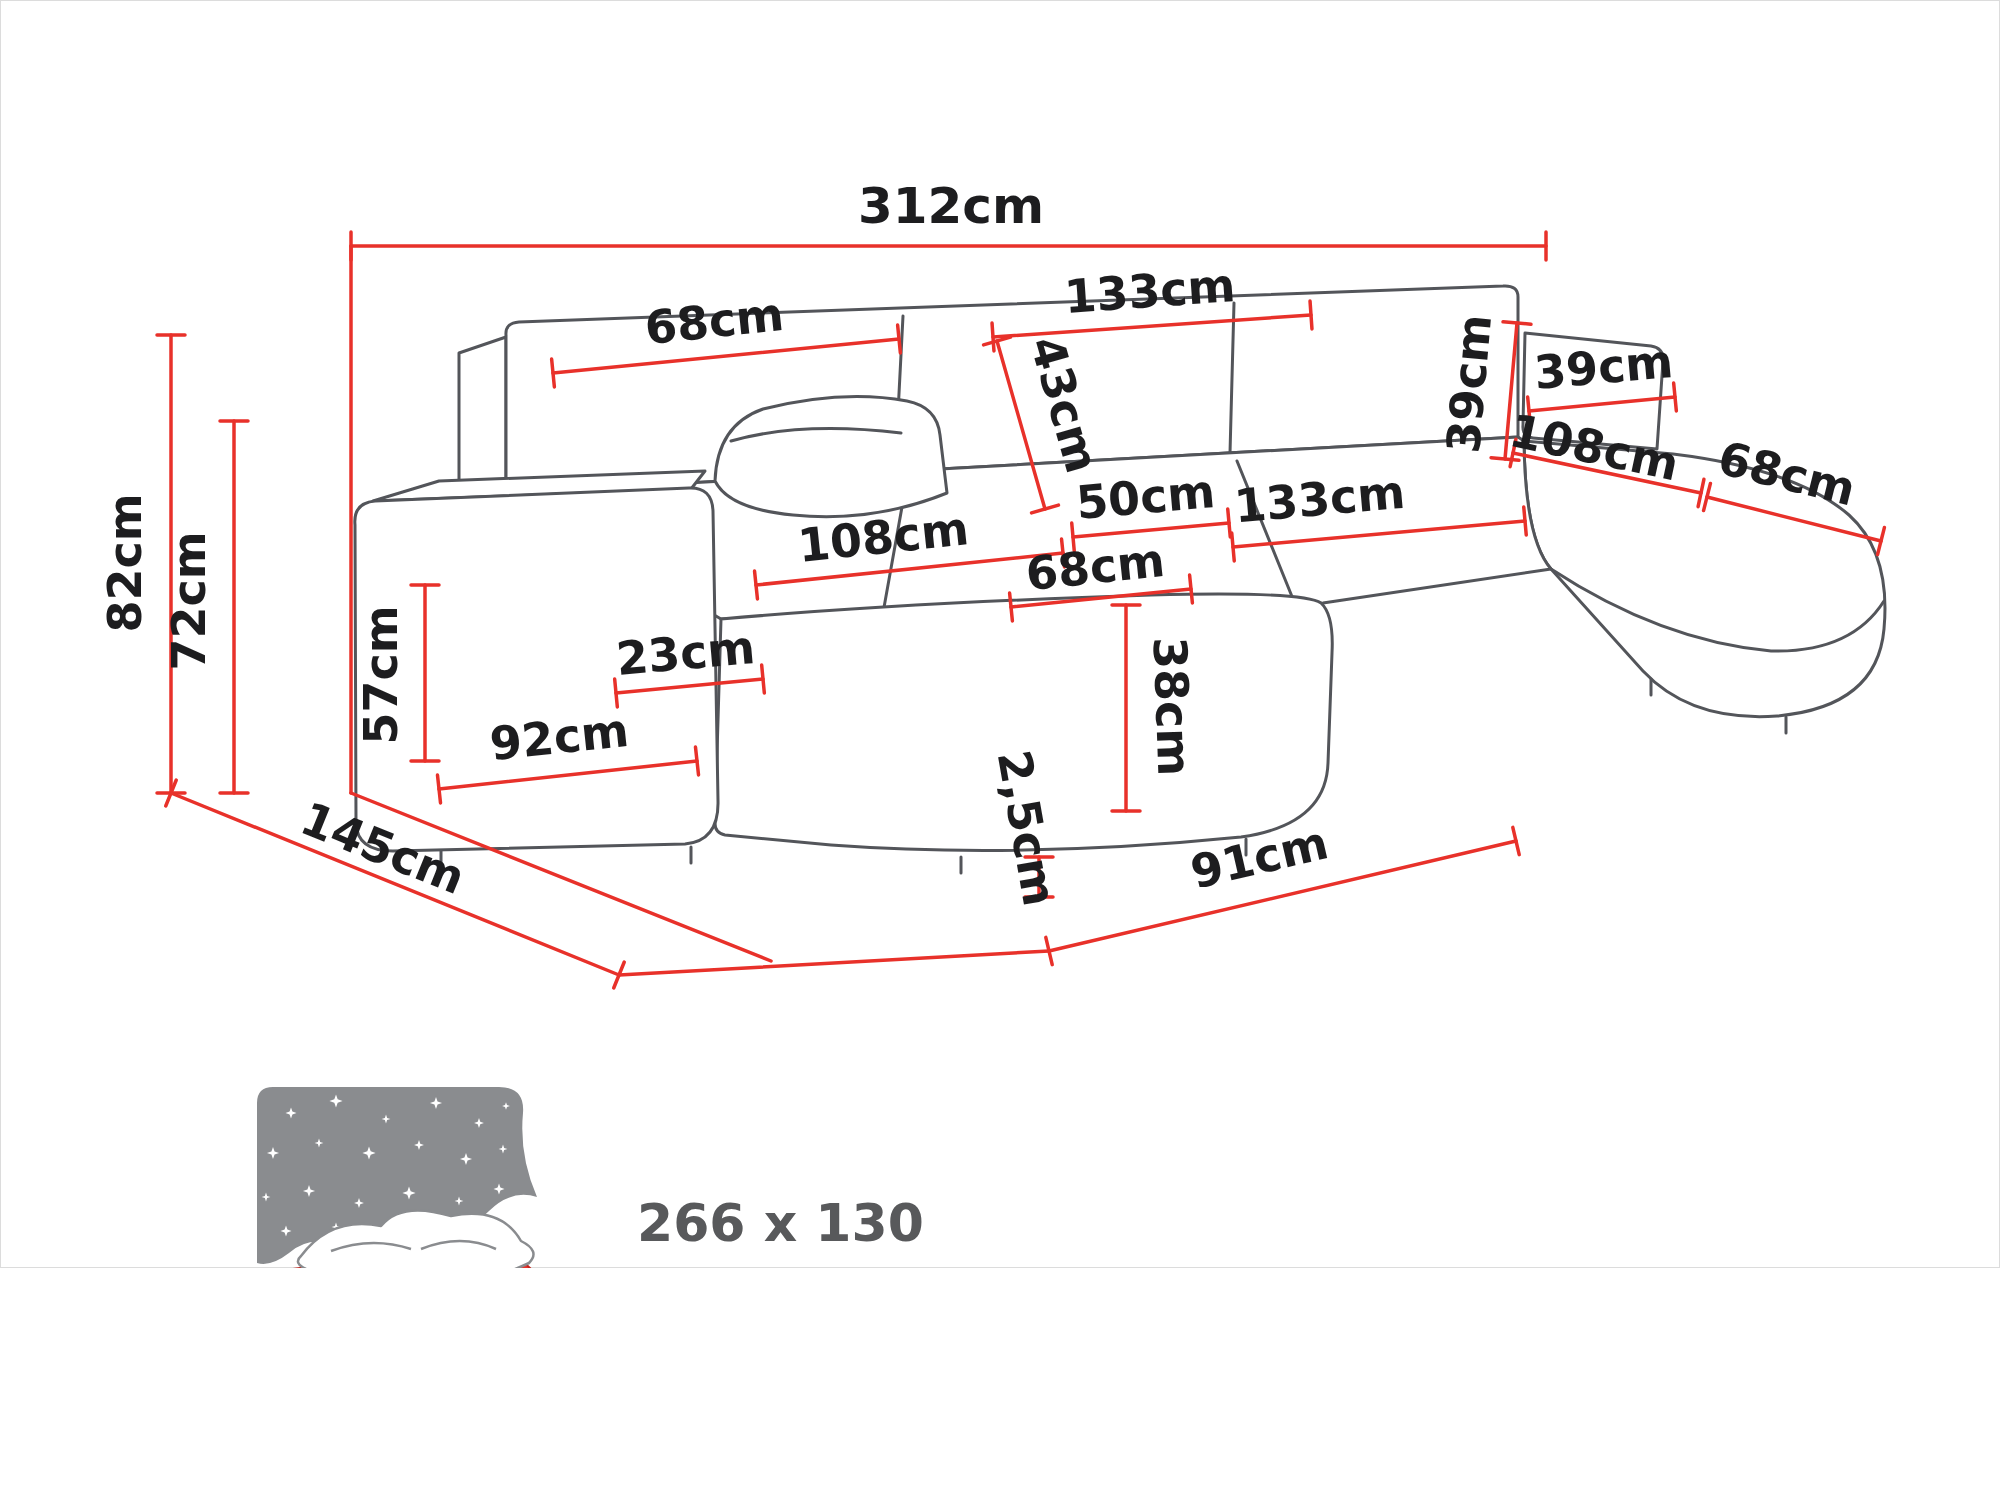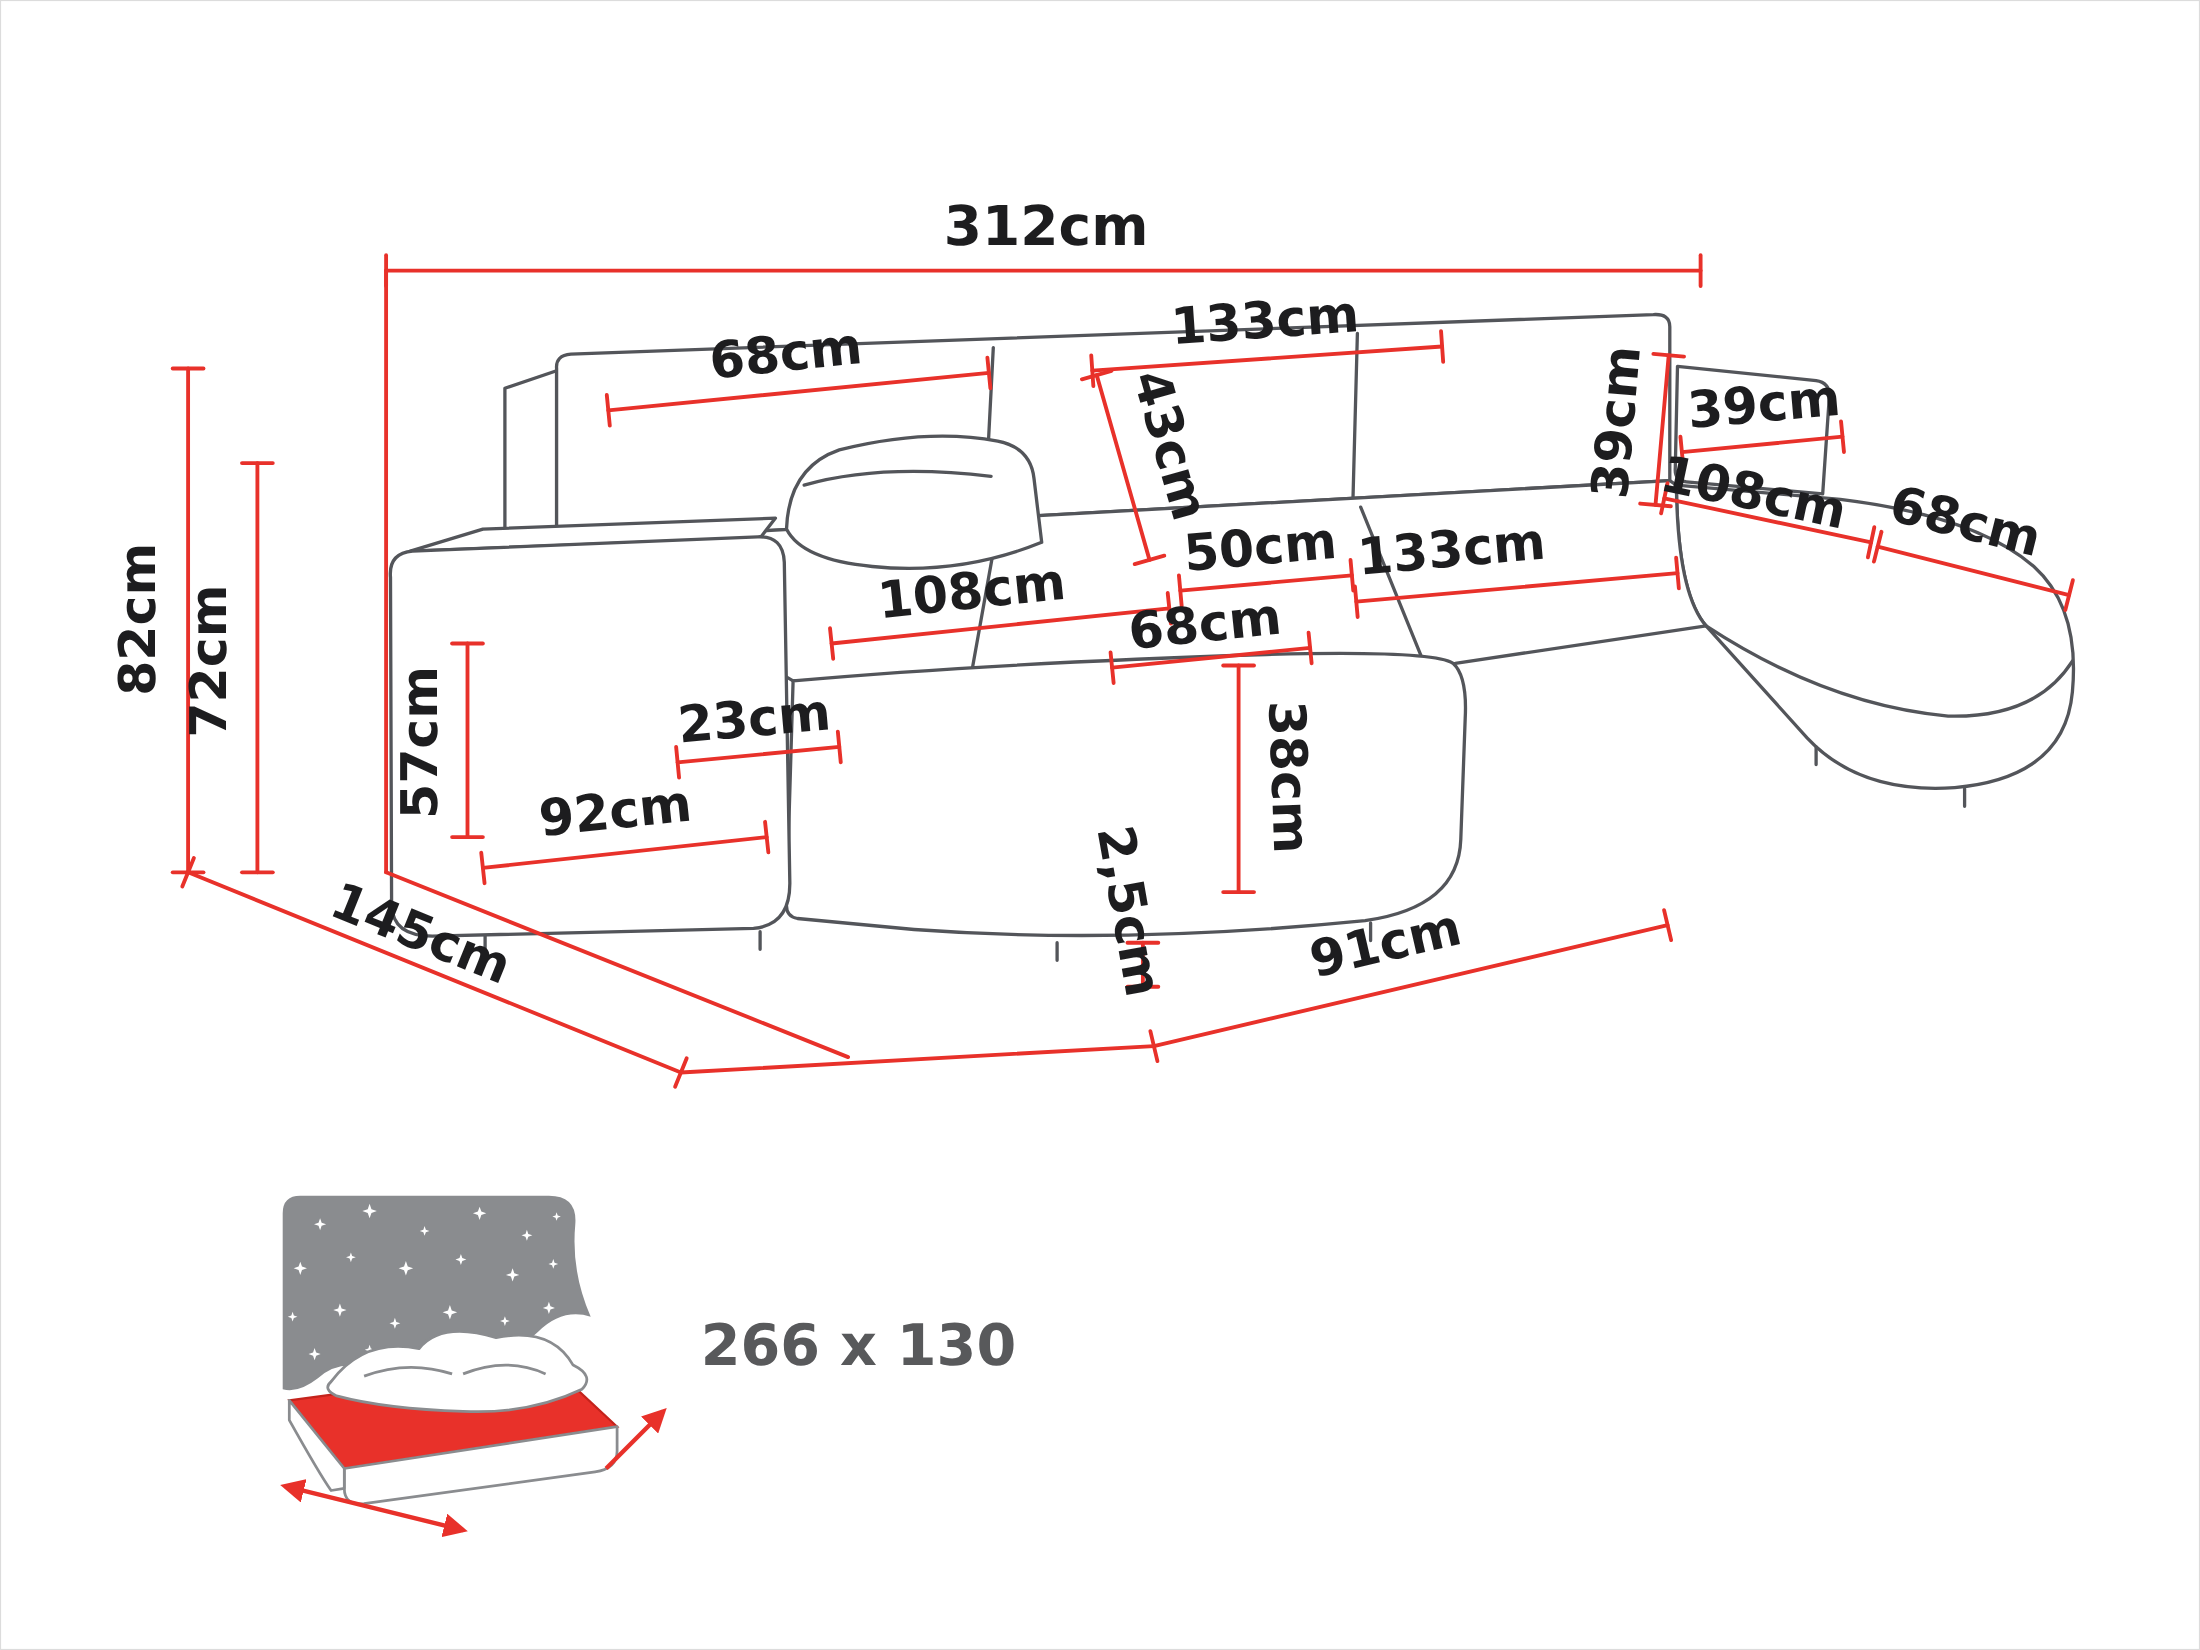--- a/index.html
+++ b/index.html
@@ -1,17 +1,17 @@
 <!DOCTYPE html>
 <html><head>
 <meta charset="utf-8">
 <style>
   html,body{margin:0;padding:0;background:#ffffff;}
   .canvas{
-    width:2000px;height:1500px;box-sizing:border-box;
+    width:2000px;height:1268px;box-sizing:border-box;
     border:1px solid #dcdcdc;background:#ffffff;position:relative;
     font-family:"DejaVu Sans", sans-serif;
   }
   svg{display:block;}
   #sofa path, #sofa line{stroke:#53555a;stroke-width:3;fill:#ffffff;stroke-linejoin:round;stroke-linecap:round;}
   #sofa .noline{fill:none;}
   #dim-layer line{stroke:#e8312a;stroke-width:3.5;stroke-linecap:round;}
   #dim-layer text{fill:#1d1d1f;font-weight:bold;text-anchor:middle;font-family:"DejaVu Sans", sans-serif;}
   #bed-icon .gray{fill:#8a8c8f;stroke:none;}
   #bed-icon .white{fill:#ffffff;stroke:#8a8c8f;stroke-width:2.5;stroke-linejoin:round;}

